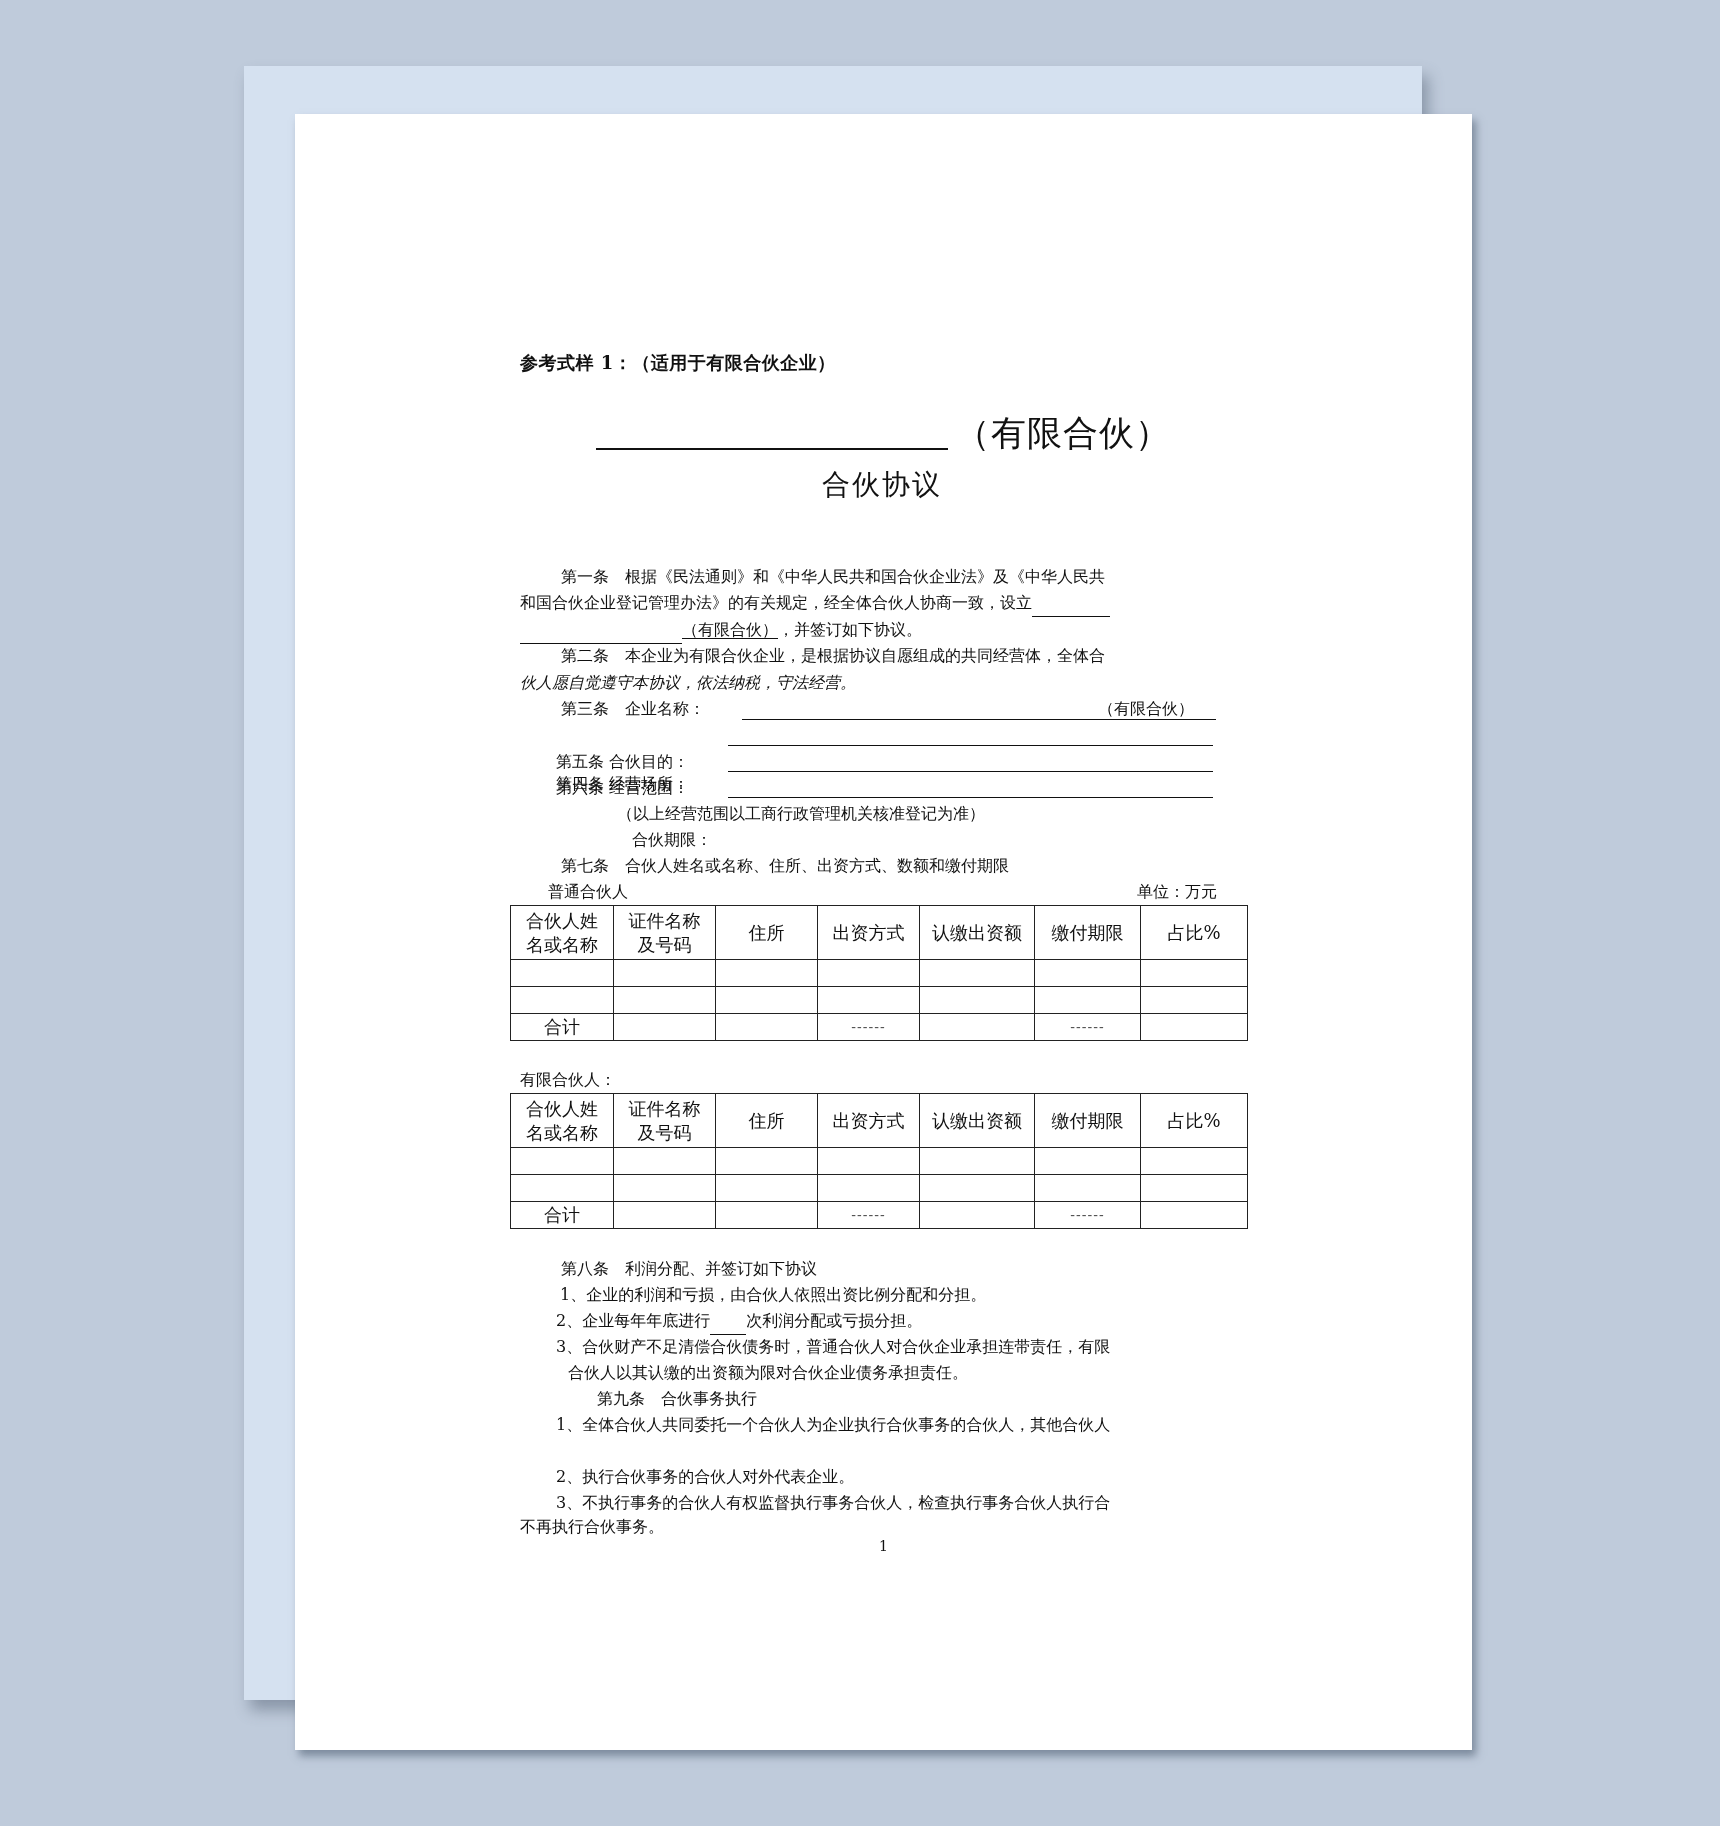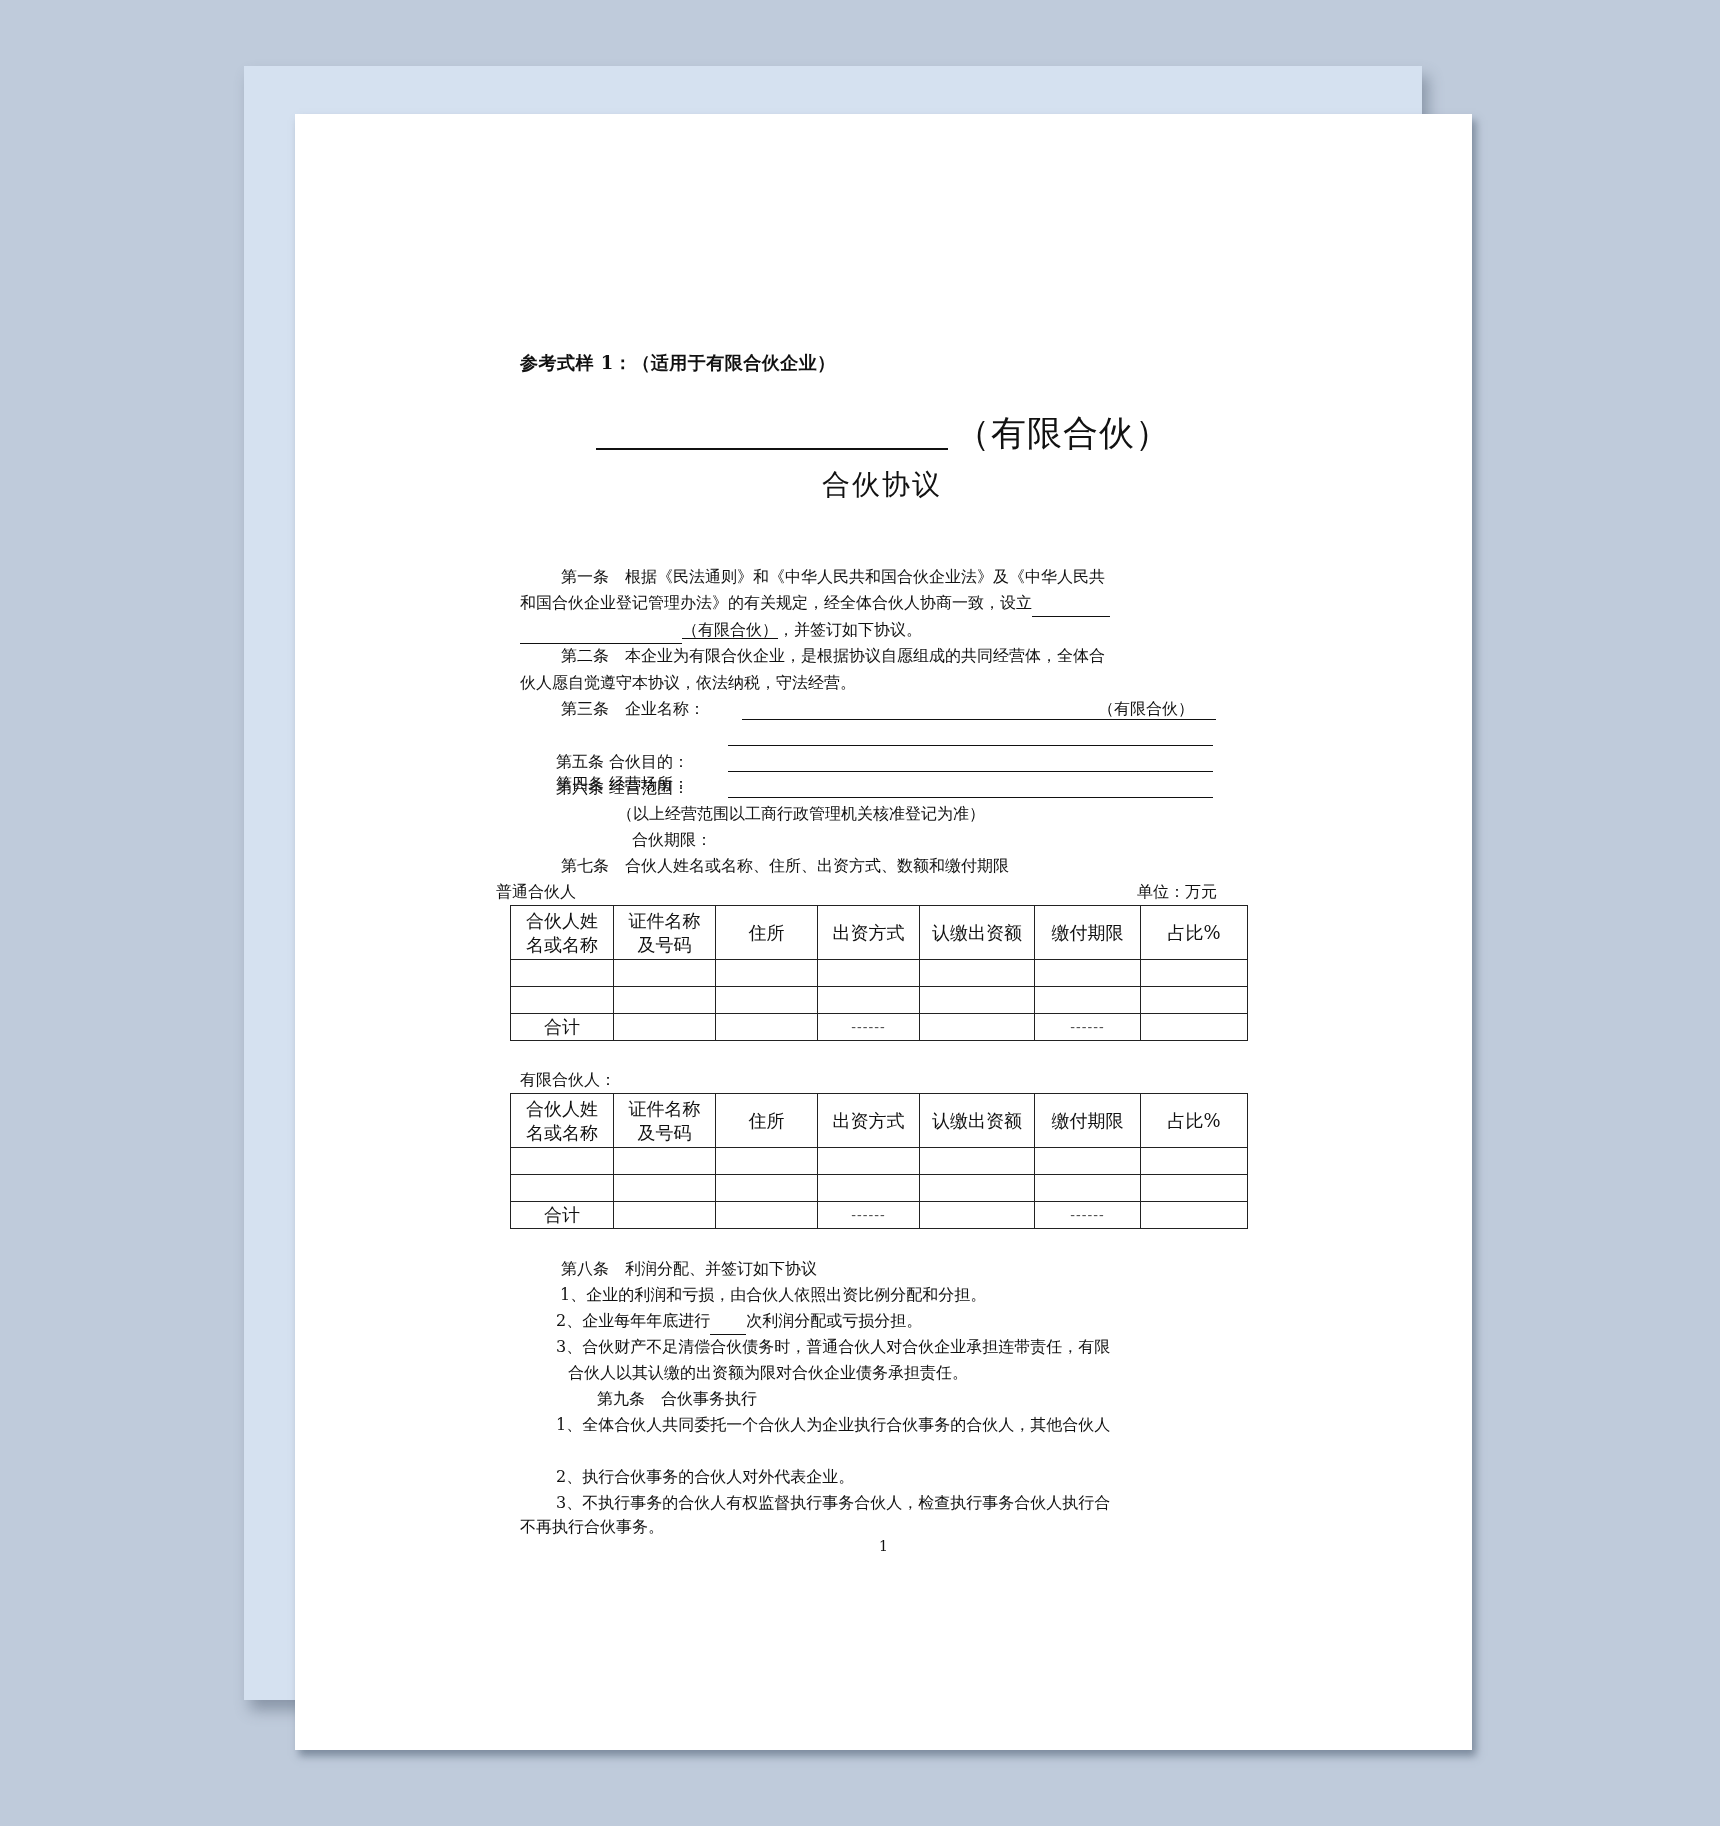--- a/index.html
+++ b/index.html
@@ -61,39 +61,39 @@
 
 <div class="abs body-text" style="left:561px; top:564px;">第一条　根据《民法通则》和《中华人民共和国合伙企业法》及《中华人民共</div>
 <div class="abs body-text" style="left:520px; top:590px;">
   <span>和国合伙企业登记管理办法》的有关规定，经全体合伙人协商一致，设立</span><span class="blank" style="width:78px;">&nbsp;</span>
 </div>
 <div class="abs body-text" style="left:520px; top:617px;">
   <span class="blank" style="width:162px;">&nbsp;</span><span class="uline">（有限合伙）</span><span>，并签订如下协议。</span>
 </div>
 
 <div class="abs body-text" style="left:561px; top:643px;">第二条　本企业为有限合伙企业，是根据协议自愿组成的共同经营体，全体合</div>
-<div class="abs body-text" style="left:520px; top:670px;">伙人愿自觉遵守本协议，依法纳税，守法经营。</div>
+<div class="abs body-text" style="left:520px; top:670px;font-style:italic;">伙人愿自觉遵守本协议，依法纳税，守法经营。</div>
 
 <div class="abs body-text" style="left:561px; top:696px;">第三条　企业名称：</div>
 <div class="field-line" style="left:742px; top:719px; width:474px;"></div>
 <div class="abs body-text" style="left:1098px; top:696px;">（有限合伙）</div>
 
 <div class="abs body-text" style="left:556px; top:723px;margin-top:48px;">第四条 经营场所：</div>
 <div class="field-line" style="left:728px; top:745px; width:485px;"></div>
 
 <div class="abs body-text" style="left:556px; top:749px;">第五条 合伙目的：</div>
 <div class="field-line" style="left:728px; top:771px; width:485px;"></div>
 
 <div class="abs body-text" style="left:556px; top:775px;">第六条 经营范围：</div>
 <div class="field-line" style="left:728px; top:797px; width:485px;"></div>
 <div class="abs body-text" style="left:617px; top:801px;">（以上经营范围以工商行政管理机关核准登记为准）</div>
 <div class="abs body-text" style="left:632px; top:827px;">合伙期限：</div>
 
 <div class="abs body-text" style="left:561px; top:853px;">第七条　合伙人姓名或名称、住所、出资方式、数额和缴付期限</div>
-<div class="abs body-text" style="left:496px; top:879px;">普通合伙人</div>
+<div class="abs body-text" style="left:548px; top:879px;">普通合伙人</div>
 <div class="abs body-text" style="left:1137px; top:879px;">单位：万元</div>
 
 <table class="partner-table" style="top:905px;">
   <colgroup>
     <col style="width:103px">
       <col style="width:102px">
       <col style="width:102px">
       <col style="width:102px">
     <col style="width:115px">
       <col style="width:106px">

